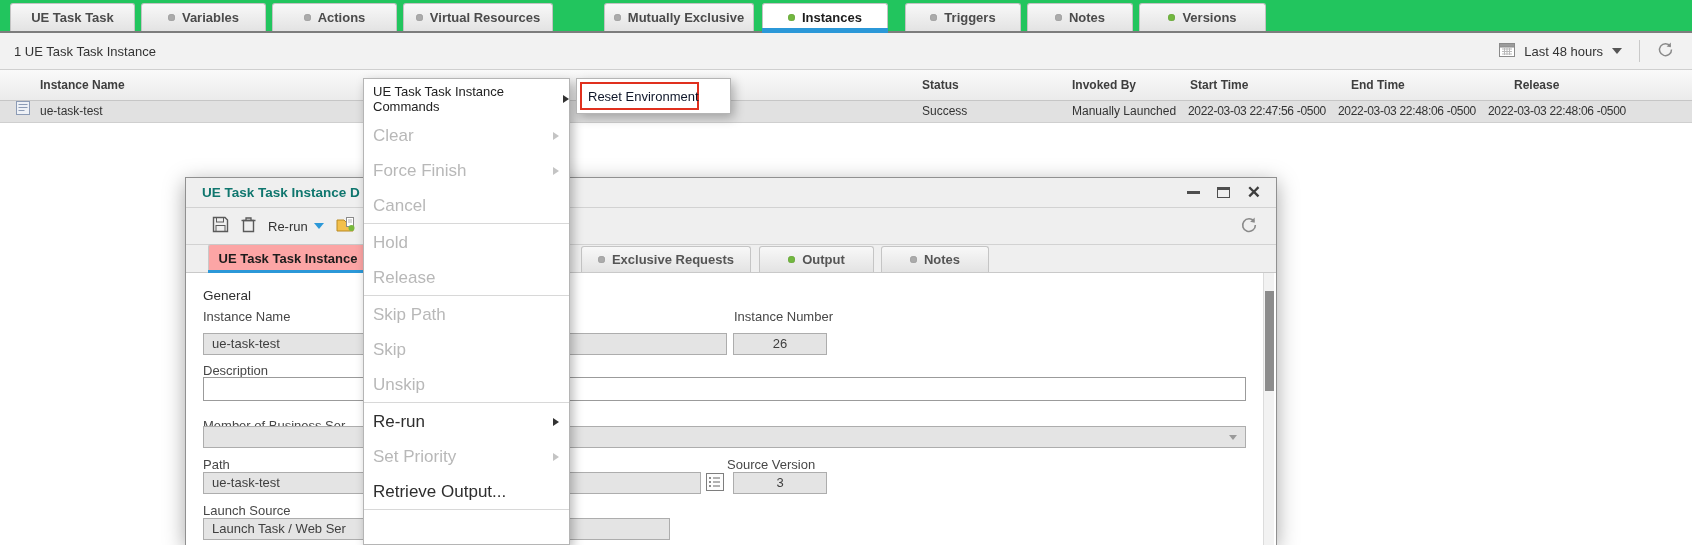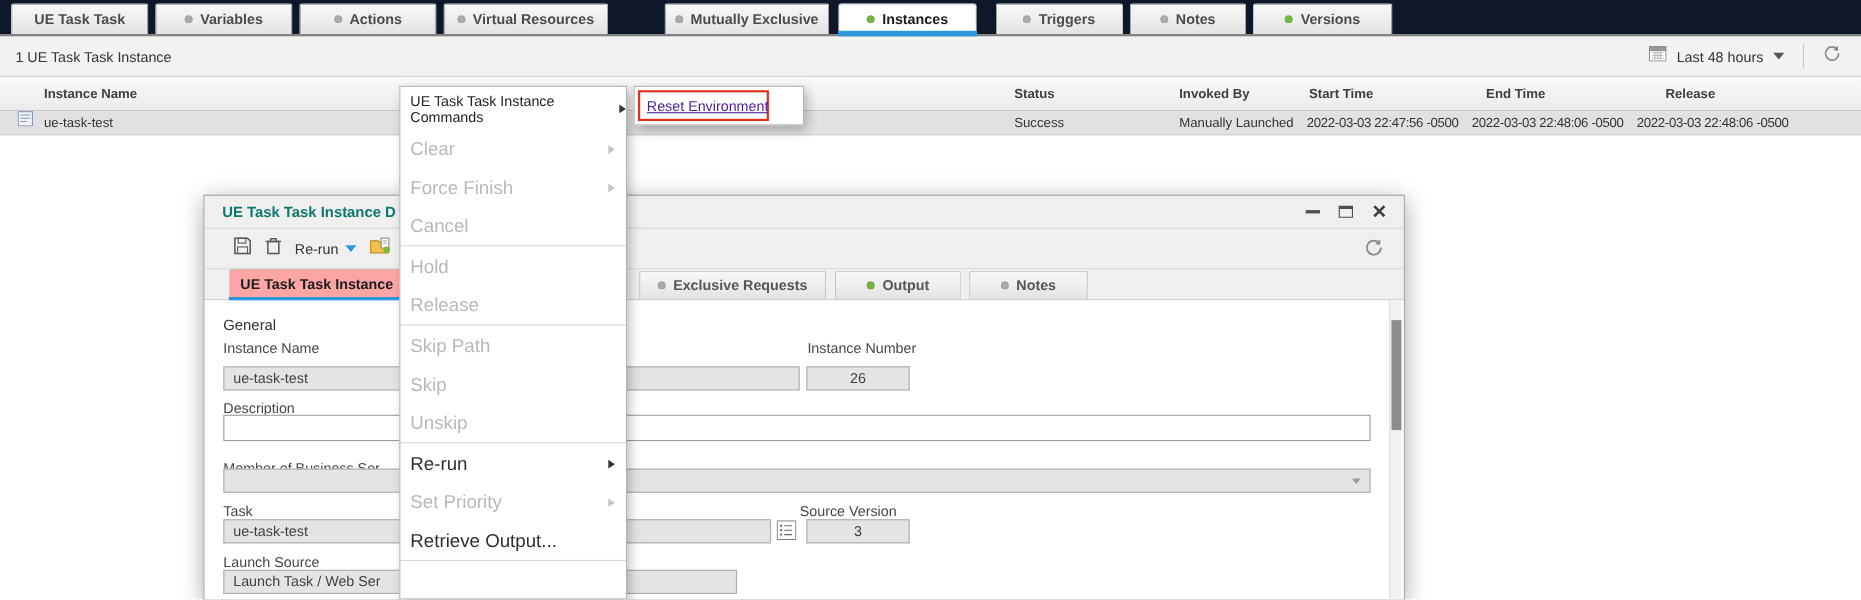--- a/index.html
+++ b/index.html
@@ -1,20 +1,20 @@
 <!DOCTYPE html>
 <html style="--accent-blue: #2b98d8; --green-dot: #72b840; --link-blue: #2a6fd4; --annotation-red: #e0301e;"><head>
 <meta charset="utf-8">
 <style>
   * { margin:0; padding:0; box-sizing:border-box; }
   body { font-family:"Liberation Sans", sans-serif; background:#fff; }
   .screen { position:relative; width:1692px; height:545px; overflow:hidden; background:#fff; }
 
   
-  .tabbar { position:absolute; left:0; top:0; width:1692px; height:31px; background:#0f172a;padding-left:32px; }
+  .tabbar { position:absolute; left:0; top:0; width:1692px; height:31px; background:#22c55e;padding-left:32px; }
   .tabbar-line { position:absolute; left:0; top:31px; width:1692px; height:2px; background:#7d7d7d; z-index:2; }
   .mtab { position:absolute; top:3px; height:28px; border:1px solid #c3c3c3; border-bottom:none;
           border-radius:3px 3px 0 0; background:linear-gradient(#f8f8f8,#e3e3e3);
           display:flex; align-items:center; justify-content:center; gap:7px;
           font-size:13px; font-weight:bold; color:#4b4b4b; cursor:default; }
   .mtab.active { background:#fff; color:#1c1c1c; }
   .active-underline { position:absolute; left:762px; top:28px; width:126px; height:5px;
           background:var(--accent-blue); z-index:3; }
   .dot { width:7px; height:7px; border-radius:50%; flex:0 0 auto; }
   .dot.gray  { background:#ababab; box-shadow:inset 0 0 1px #767676; }
@@ -95,21 +95,21 @@
          border-left:6px solid #333; }
   .tri.gray { border-left-color:#c4c4c4; }
   .m-arrow { position:absolute; right:10px; }
   .m-header .tri { margin-left:14px; }
 
   
   .submenu { position:absolute; left:576px; top:78px; width:155px; height:36px; background:#fff;
              border:1px solid #b5b5b5; box-shadow:3px 4px 10px rgba(0,0,0,.28); z-index:21; }
   .submenu-item { position:absolute; left:3px; top:3px; width:119px; height:28px;
                   border:2px solid var(--annotation-red); display:flex; align-items:center;
-                  padding-left:6px; font-size:13px; color:#4c1d95; white-space:nowrap;text-decoration:underline; }
+                  padding-left:6px; font-size:13px; color:#0f172a; white-space:nowrap; }
 </style>
 </head>
 <body>
 
 <div class="screen">
 
   <div class="tabbar">
     <div class="mtab" style="left:10px;width:125px;">
         <span>UE Task Task</span>
       </div>
@@ -275,21 +275,21 @@
 
       <div class="flabel" style="left:17px;top:90px;">Description</div>
       <div class="finput white" style="left:17px;top:104px;width:1043px;height:24px;"></div>
 
       <div class="flabel" style="left:17px;top:145px;">Member of Business Ser</div>
       <div class="finput" style="left:17px;top:153px;width:1043px;">
         <span></span>
         <span class="dd-caret"></span>
       </div>
 
-      <div class="flabel" style="left:17px;top:184px;">Task</div>
+      <div class="flabel" style="left:17px;top:184px;">Path</div>
       <div class="finput" style="left:17px;top:199px;width:498px;">ue-task-test</div>
       <span class="lookup-icon">
         <svg width="18" height="18" viewBox="0 0 18 18">
             <rect x="0.5" y="0.5" width="17" height="17" fill="#fdfdfd" stroke="#7e7e7e"></rect>
             <circle cx="4" cy="5" r="1" fill="#666"></circle>
             <line x1="7" y1="5" x2="14" y2="5" stroke="#666"></line>
             <circle cx="4" cy="9" r="1" fill="#666"></circle>
             <line x1="7" y1="9" x2="14" y2="9" stroke="#666"></line>
             <circle cx="4" cy="13" r="1" fill="#666"></circle>
             <line x1="7" y1="13" x2="14" y2="13" stroke="#666"></line>

